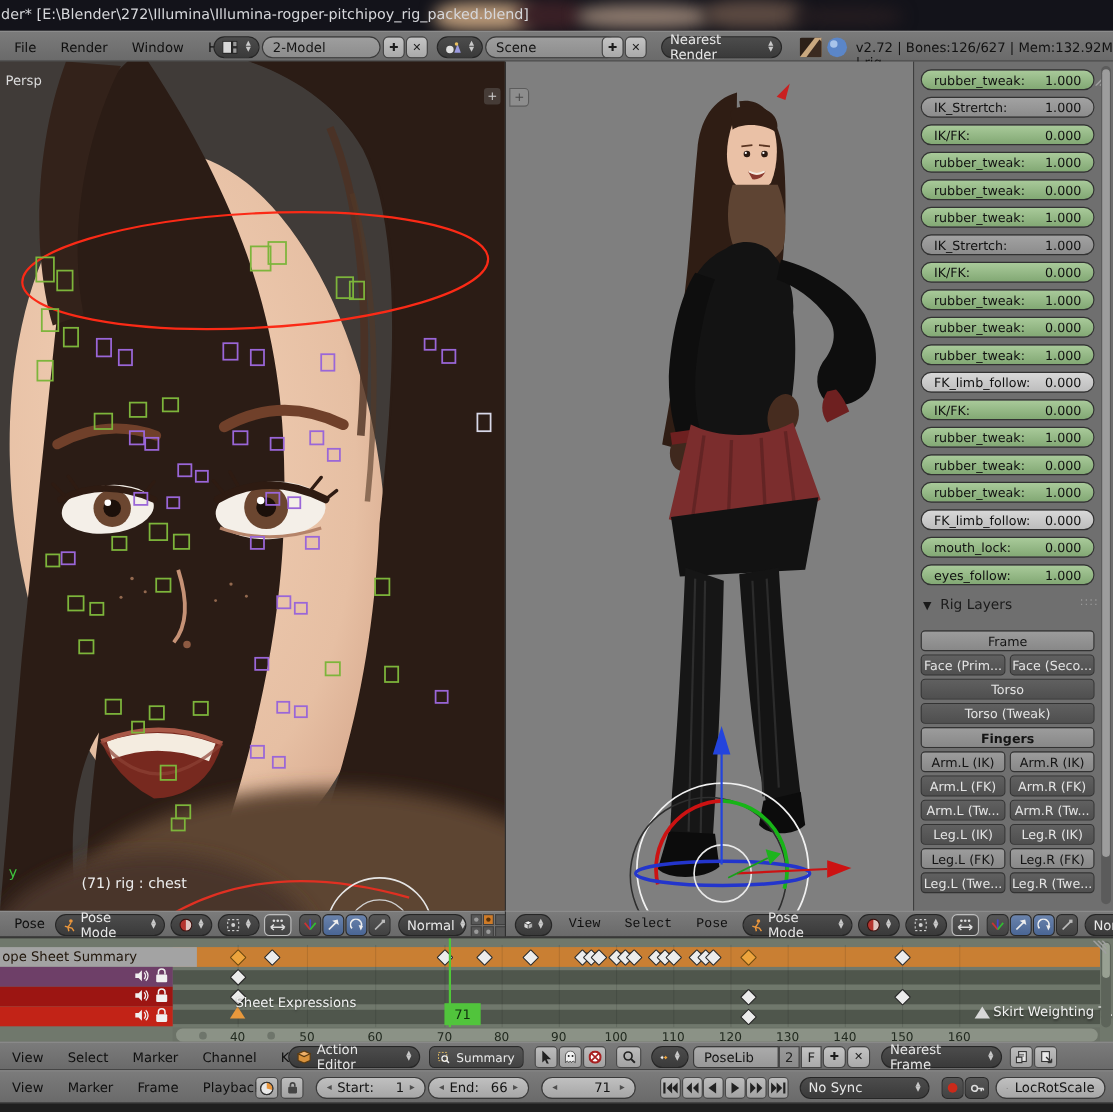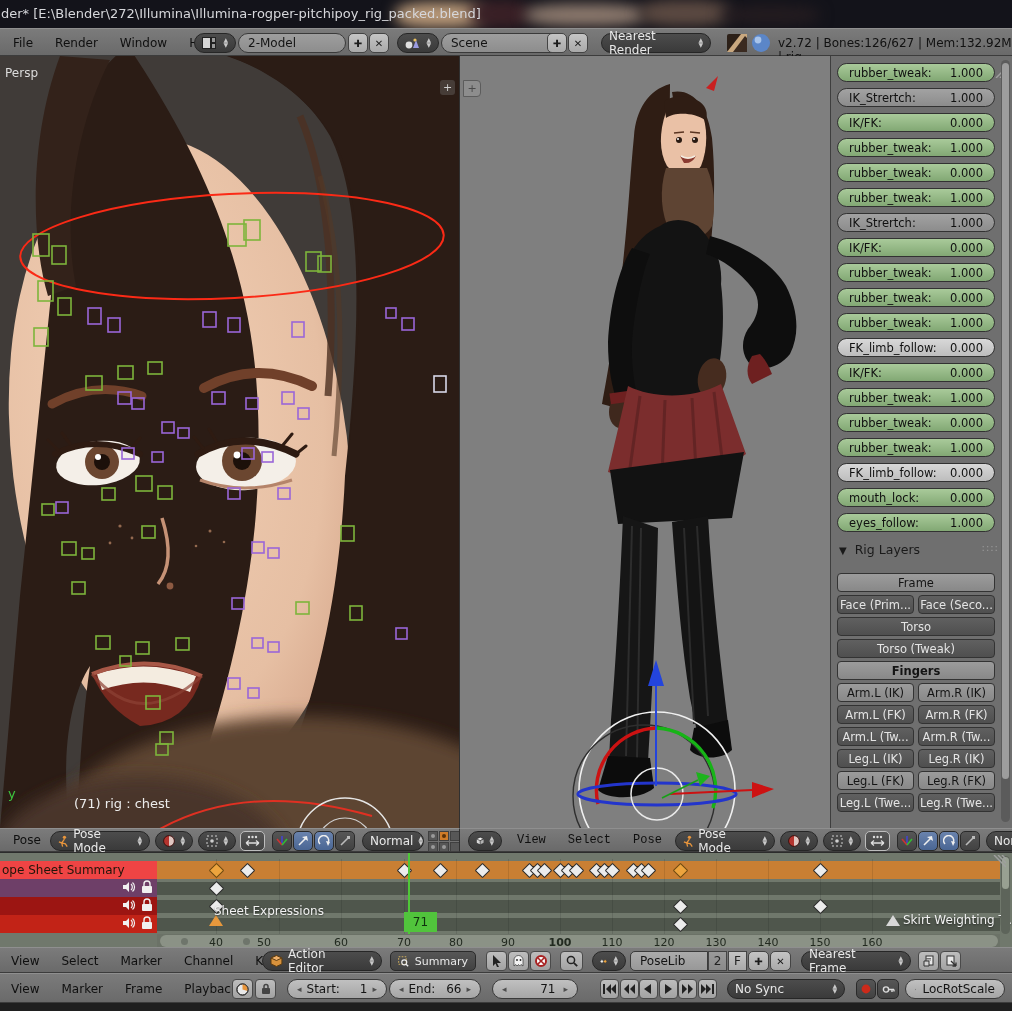--- a/index.html
+++ b/index.html
@@ -660,21 +660,21 @@
       <span>Normal</span>
     </div>
   </div>
 
   <div class="abs" style="left:0;top:852px;width:1012px;height:95px;background:#70786c;overflow:hidden;border-top:1px solid #2c2c2c;box-sizing:border-box;">
     <div id="dope">
         <div class="abs" style="left: 157px; top: 29px; width: 843px; height: 13px; background: rgb(79, 86, 76);"></div>
         <div class="abs" style="left: 157px; top: 47px; width: 843px; height: 13px; background: rgb(79, 86, 76);"></div>
         <div class="abs" style="left: 157px; top: 65px; width: 843px; height: 13px; background: rgb(79, 86, 76);"></div>
         <div class="abs" style="left: 157px; top: 8px; width: 843px; height: 18px; background: rgb(201, 127, 51);"></div>
-        <div class="abs" style="left: 0px; top: 8px; width: 157px; height: 18px; background: #ef4444; color: rgb(32, 21, 10); font-size: 12px; line-height: 18px; padding-left: 2px; box-sizing: border-box; white-space: nowrap; overflow: hidden;">ope Sheet Summary</div>
+        <div class="abs" style="left: 0px; top: 8px; width: 179px; height: 18px; background: #a3a3a3; color: rgb(32, 21, 10); font-size: 12px; line-height: 18px; padding-left: 2px; box-sizing: border-box; white-space: nowrap; overflow: hidden;">ope Sheet Summary</div>
         <div class="abs" style="left: 0px; top: 26px; width: 157px; height: 18px; background: rgb(110, 63, 104);">
           <div class="abs" style="right: 4px; top: 1px; display: flex; gap: 5px;">
             <svg width="14" height="14" viewBox="0 0 14 14">
               <polygon points="1,5 4,5 7,2 7,12 4,9 1,9" fill="#f0f0f0"></polygon>
               <path d="M9,4 A4,4 0 0 1 9,10 M10.5,2.5 A6,6 0 0 1 10.5,11.5" stroke="#f0f0f0" stroke-width="1.2" fill="none"></path>
             </svg>
             <svg width="12" height="14" viewBox="0 0 12 14">
               <rect x="1" y="6" width="10" height="7" rx="1" fill="#f0f0f0"></rect>
               <path d="M3,6 L3,4 A3,3 0 0 1 9,4 L9,6" fill="none" stroke="#f0f0f0" stroke-width="1.4"></path>
             </svg>
@@ -749,26 +749,26 @@
         <div class="mlabel" style="left: 214px; top: 51px;">Sheet Expressions</div>
         <div class="mtri" style="left: 886px; top: 62px;"></div>
         <div class="mlabel" style="left: 903px; top: 60px;">Skirt Weighting T...</div>
         <div class="abs" style="left: 408px; top: 0px; width: 2px; height: 81px; background: rgb(79, 200, 56);"></div>
         <div class="abs" style="left: 404px; top: 59px; width: 33px; height: 20px; background: rgb(81, 196, 60); color: rgb(16, 50, 14); font-size: 12px; display: flex; align-items: center; justify-content: center;">71</div>
         <div class="abs" style="left: 157px; top: 81px; width: 843px; height: 14px; background: rgb(107, 114, 103);"></div>
         <div class="abs" style="left: 160px; top: 82px; width: 838px; height: 12px; background: rgb(139, 146, 134); border-radius: 7px;"></div>
         <div class="abs" style="left: 181px; top: 85px; width: 7px; height: 7px; border-radius: 50%; background: rgb(110, 117, 107);"></div>
         <div class="abs" style="left: 243px; top: 85px; width: 7px; height: 7px; border-radius: 50%; background: rgb(110, 117, 107);"></div>
         <div class="rulnum" style="left: 216px; top: 83px;">40</div>
-        <div class="rulnum" style="left: 264px; top: 83px;">50</div>
+        <div class="rulnum" style="left: 279px; top: 83px;">50</div>
         <div class="rulnum" style="left: 341px; top: 83px;">60</div>
         <div class="rulnum" style="left: 404px; top: 83px;">70</div>
         <div class="rulnum" style="left: 456px; top: 83px;">80</div>
         <div class="rulnum" style="left: 508px; top: 83px;">90</div>
-        <div class="rulnum" style="left: 560px; top: 83px; font-weight: bold;">100</div>
+        <div class="rulnum" style="left: 560px; top: 83px;">100</div>
         <div class="rulnum" style="left: 612px; top: 83px;">110</div>
         <div class="rulnum" style="left: 664px; top: 83px;">120</div>
         <div class="rulnum" style="left: 716px; top: 83px;">130</div>
         <div class="rulnum" style="left: 768px; top: 83px;">140</div>
         <div class="rulnum" style="left: 820px; top: 83px;">150</div>
         <div class="rulnum" style="left: 872px; top: 83px;">160</div>
         <div class="abs" style="left: 1001px; top: 3px; width: 9px; height: 78px; background: rgb(93, 100, 90); border-radius: 5px;"></div>
         <div class="abs" style="left: 1002px; top: 4px; width: 7px; height: 32px; background: rgb(152, 160, 146); border-radius: 4px;"></div>
         <div class="abs" style="left: 988px; top: 2px; width: 18px; height: 18px;">
           <svg width="18" height="18">

